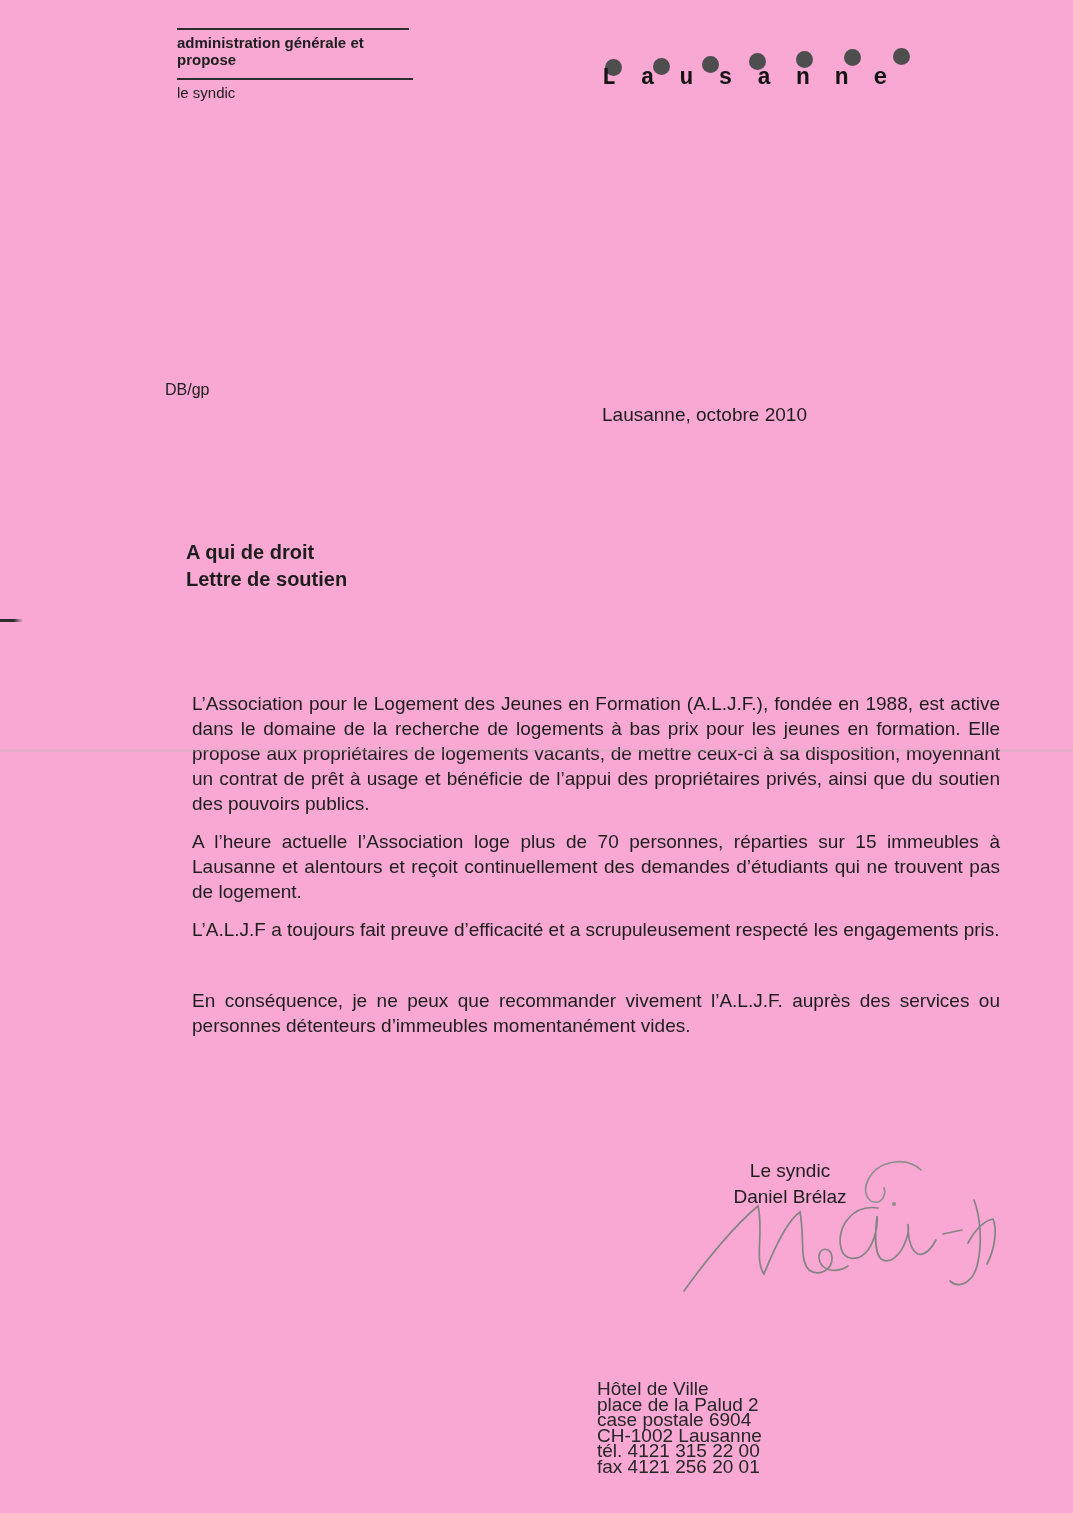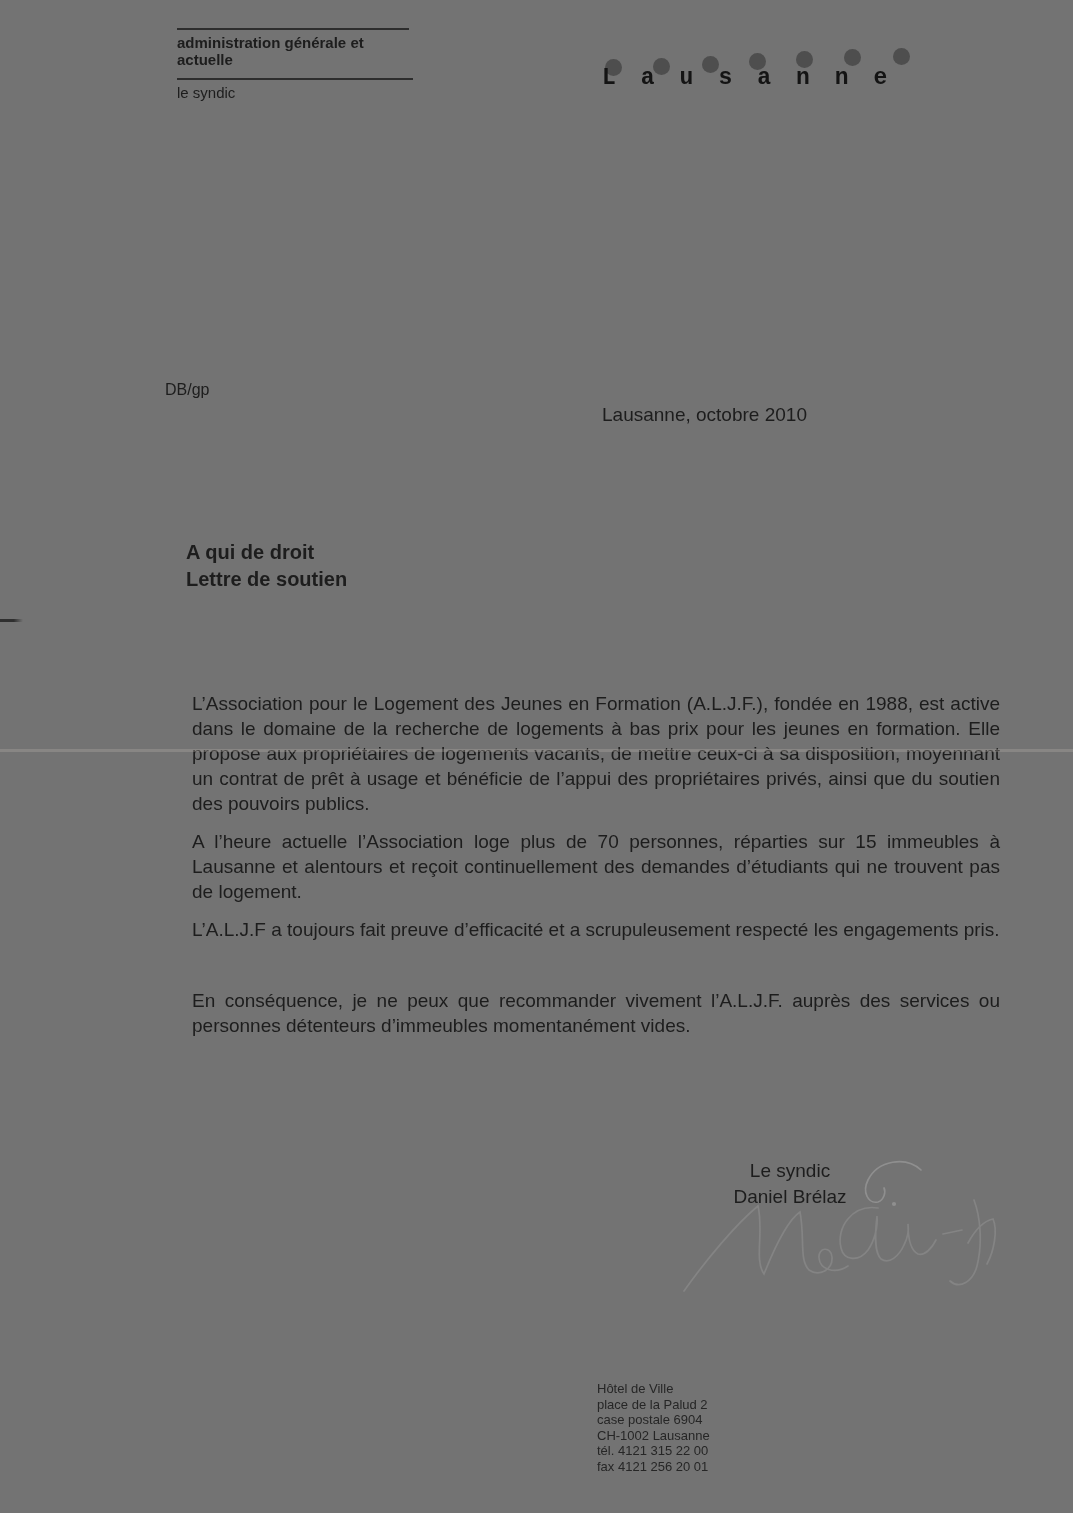--- a/index.html
+++ b/index.html
@@ -1,19 +1,19 @@
 <!DOCTYPE html>
 <html><head>
 <meta charset="utf-8">
 <style>
   html,body{margin:0;padding:0;background:#d8d6d2;}
   .page{
     position:relative;
     width:1073px;height:1513px;
-    background:#737373;
+    background:#f9a8d4;
     font-family:"Liberation Sans", sans-serif;
     color:#1d1d1d;
     overflow:hidden;
   }
   
   .rule{position:absolute;background:#2d2d2d;height:2px;}
   .rule-top{left:177px;top:28px;width:232px;}
   .rule-bottom{left:177px;top:78px;width:236px;}
   .dept{position:absolute;left:177px;top:35px;font-size:15px;font-weight:bold;line-height:16.5px;}
   .office{position:absolute;left:177px;top:84px;font-size:15px;}
@@ -56,37 +56,37 @@
   .p4{top:973px;}
 
   
   .sign-block{
     position:absolute;left:695px;top:1158px;width:190px;
     text-align:center;font-size:19px;line-height:26px;
   }
   .signature-svg{position:absolute;left:678px;top:1148px;}
 
   
-  .footer{position:absolute;left:597px;top:1381px;font-size:13px;line-height:15.6px;color:#262626;}
+  .footer{position:absolute;left:597px;top:1381px;font-size:19px;line-height:15.6px;color:#262626;}
 
   
   .fold-mark{position:absolute;left:0;top:619px;width:23px;height:3px;
     background:linear-gradient(to right,#2f2f2f 60%,rgba(47,47,47,0));}
   .scan-streak{position:absolute;left:0;top:749px;width:100%;height:3px;
     background:rgba(185,180,172,0.30);}
 </style>
 </head>
 <body>
 
 <div class="page">
 
   <div class="rule rule-top"></div>
   <div class="dept">
     <span>administration générale et</span><br>
-    <span>actuelle</span>
+    <span>propose</span>
   </div>
   <div class="rule rule-bottom"></div>
   <div class="office">le syndic</div>
 
   <div class="logo">
     <span class="dot d1"></span>
     <span class="dot d2"></span>
     <span class="dot d3"></span>
     <span class="dot d4"></span>
     <span class="dot d5"></span>

